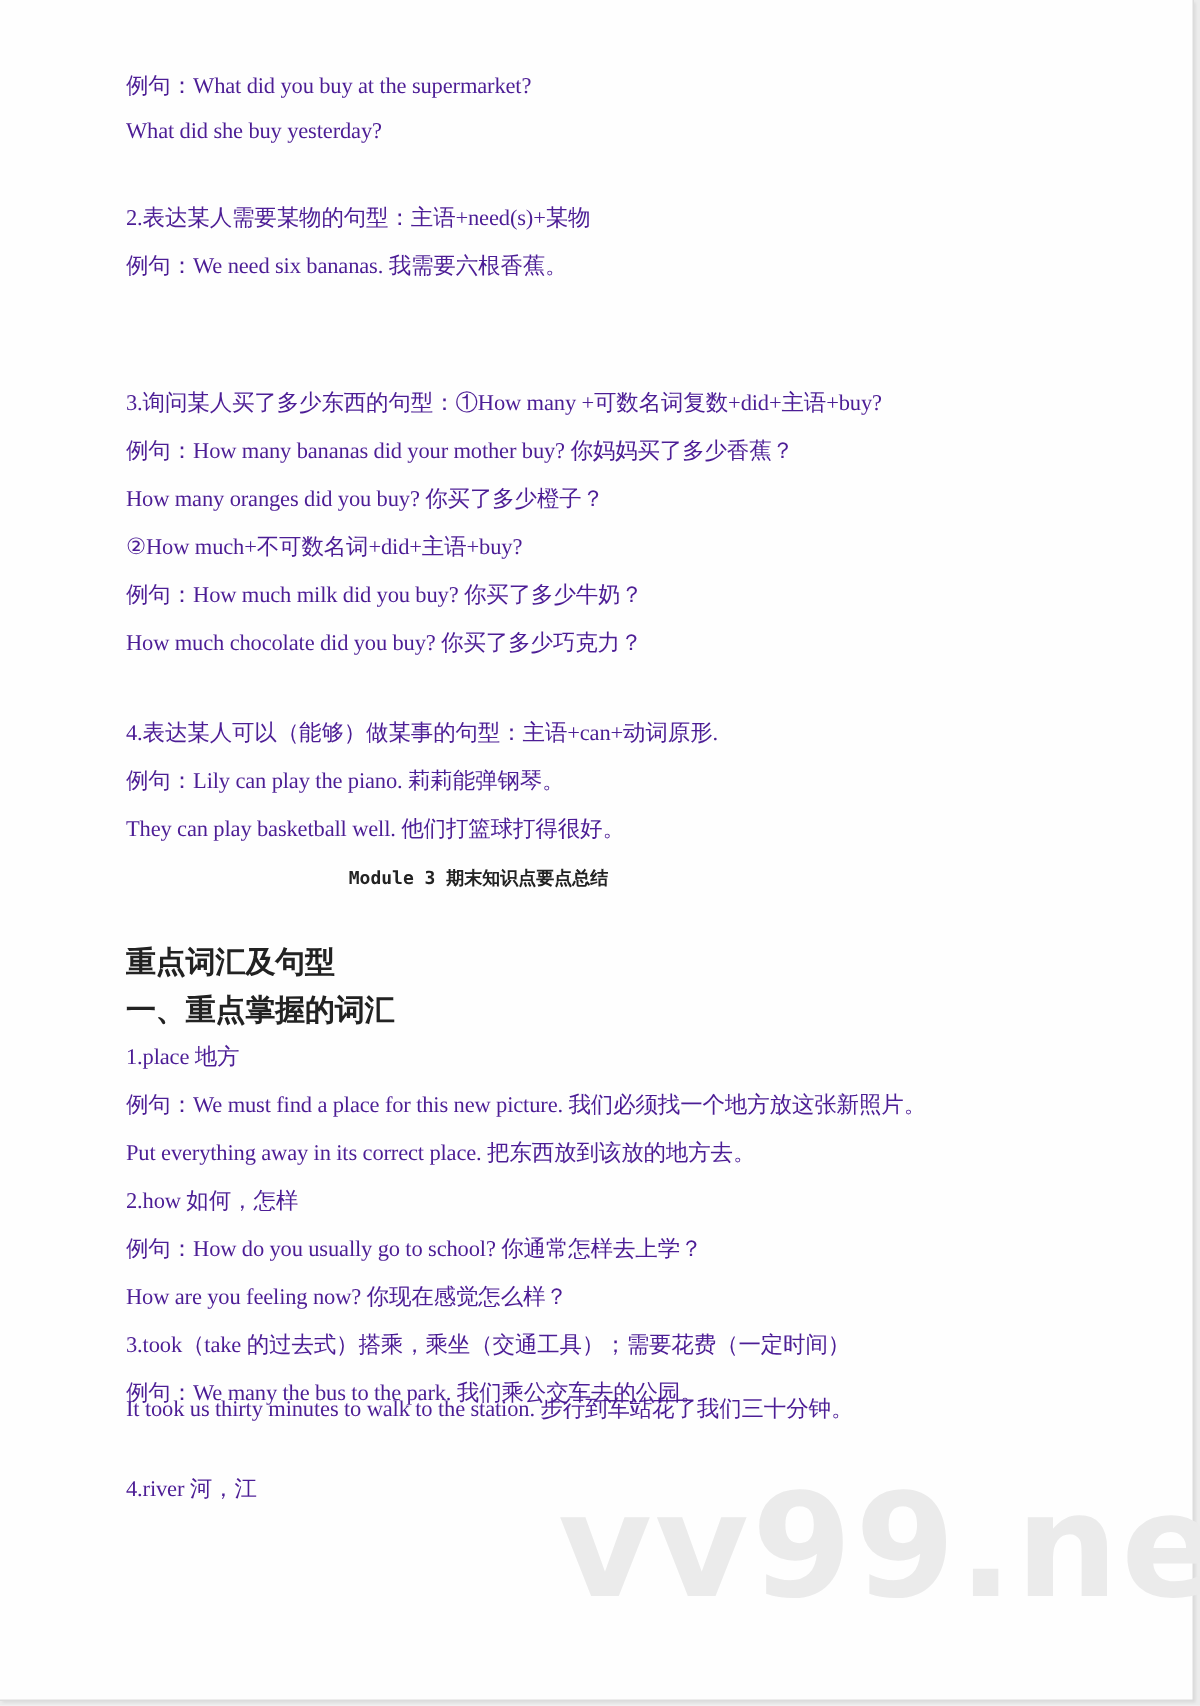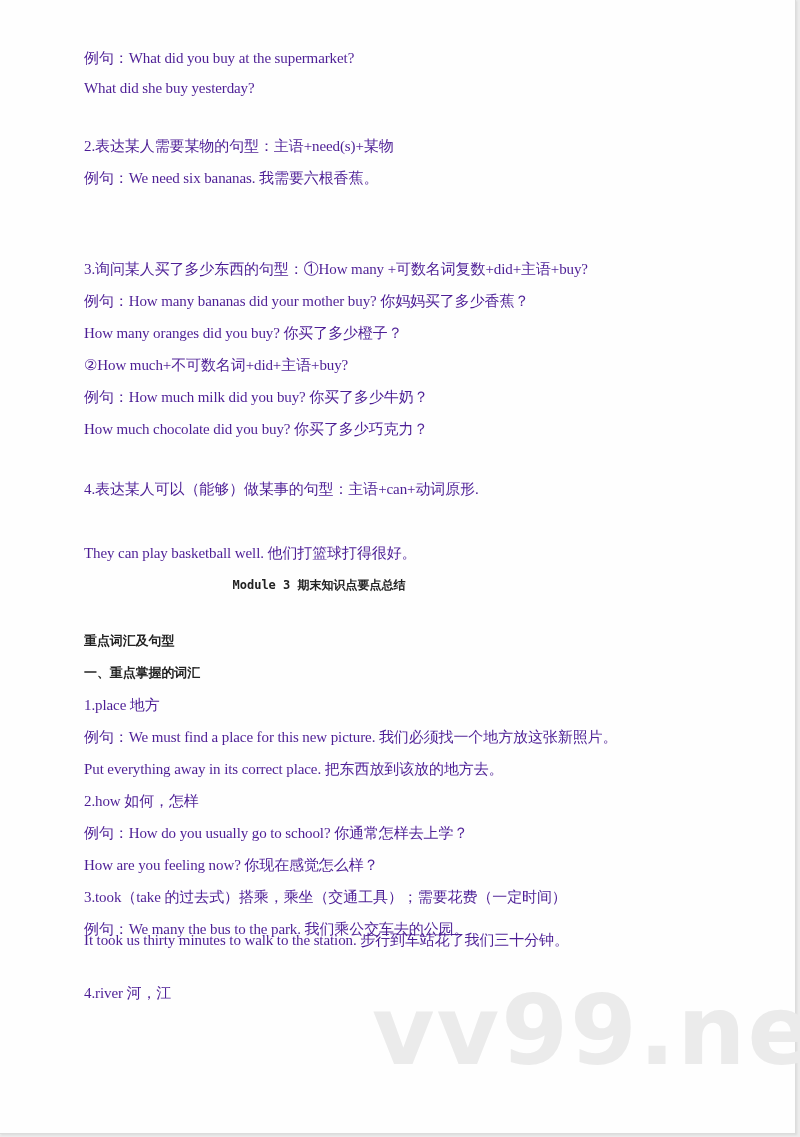--- a/index.html
+++ b/index.html
@@ -30,21 +30,21 @@
       font-family: "Liberation Serif", "DejaVu Serif", serif;
       font-size: 15px;
       color: #4c1d95;
       white-space: nowrap;
       line-height: 20px;
       letter-spacing: -0.1px;
     }
     .heading-bold {
       font-weight: bold;
       font-family: "DejaVu Sans", "Liberation Sans", sans-serif;
-      font-size: 13px;
+      font-size: 20px;
       color: #222;
     }
     .module-title {
       position: absolute;
       left: 0;
       width: 638px;
       text-align: center;
       font-family: "DejaVu Sans Mono", "Liberation Mono", monospace;
       font-weight: bold;
       font-size: 12px;
@@ -80,20 +80,21 @@
   <div class="line" style="top:168px">例句：We need six bananas. 我需要六根香蕉。</div>
 
   <div class="line" style="top:259px">3.询问某人买了多少东西的句型：①How many +可数名词复数+did+主语+buy?</div>
   <div class="line" style="top:291px">例句：How many bananas did your mother buy? 你妈妈买了多少香蕉？</div>
   <div class="line" style="top:323px">How many oranges did you buy? 你买了多少橙子？</div>
   <div class="line" style="top:355px">②How much+不可数名词+did+主语+buy?</div>
   <div class="line" style="top:387px">例句：How much milk did you buy? 你买了多少牛奶？</div>
   <div class="line" style="top:419px">How much chocolate did you buy? 你买了多少巧克力？</div>
 
   <div class="line" style="top:479px">4.表达某人可以（能够）做某事的句型：主语+can+动词原形.</div>
+  <div class="line" style="top:511px">例句：Lily can play the piano. 莉莉能弹钢琴。</div>
   <div class="line" style="top:543px">They can play basketball well. 他们打篮球打得很好。</div>
 
   <div class="module-title" style="top:577px">Module 3 期末知识点要点总结</div>
 
   <div class="line heading-bold" style="top:631px">重点词汇及句型</div>
   <div class="line heading-bold" style="top:663px">一、重点掌握的词汇</div>
 
   <div class="line" style="top:695px">1.place 地方</div>
   <div class="line" style="top:727px">例句：We must find a place for this new picture. 我们必须找一个地方放这张新照片。</div>
   <div class="line" style="top:759px">Put everything away in its correct place. 把东西放到该放的地方去。</div>

